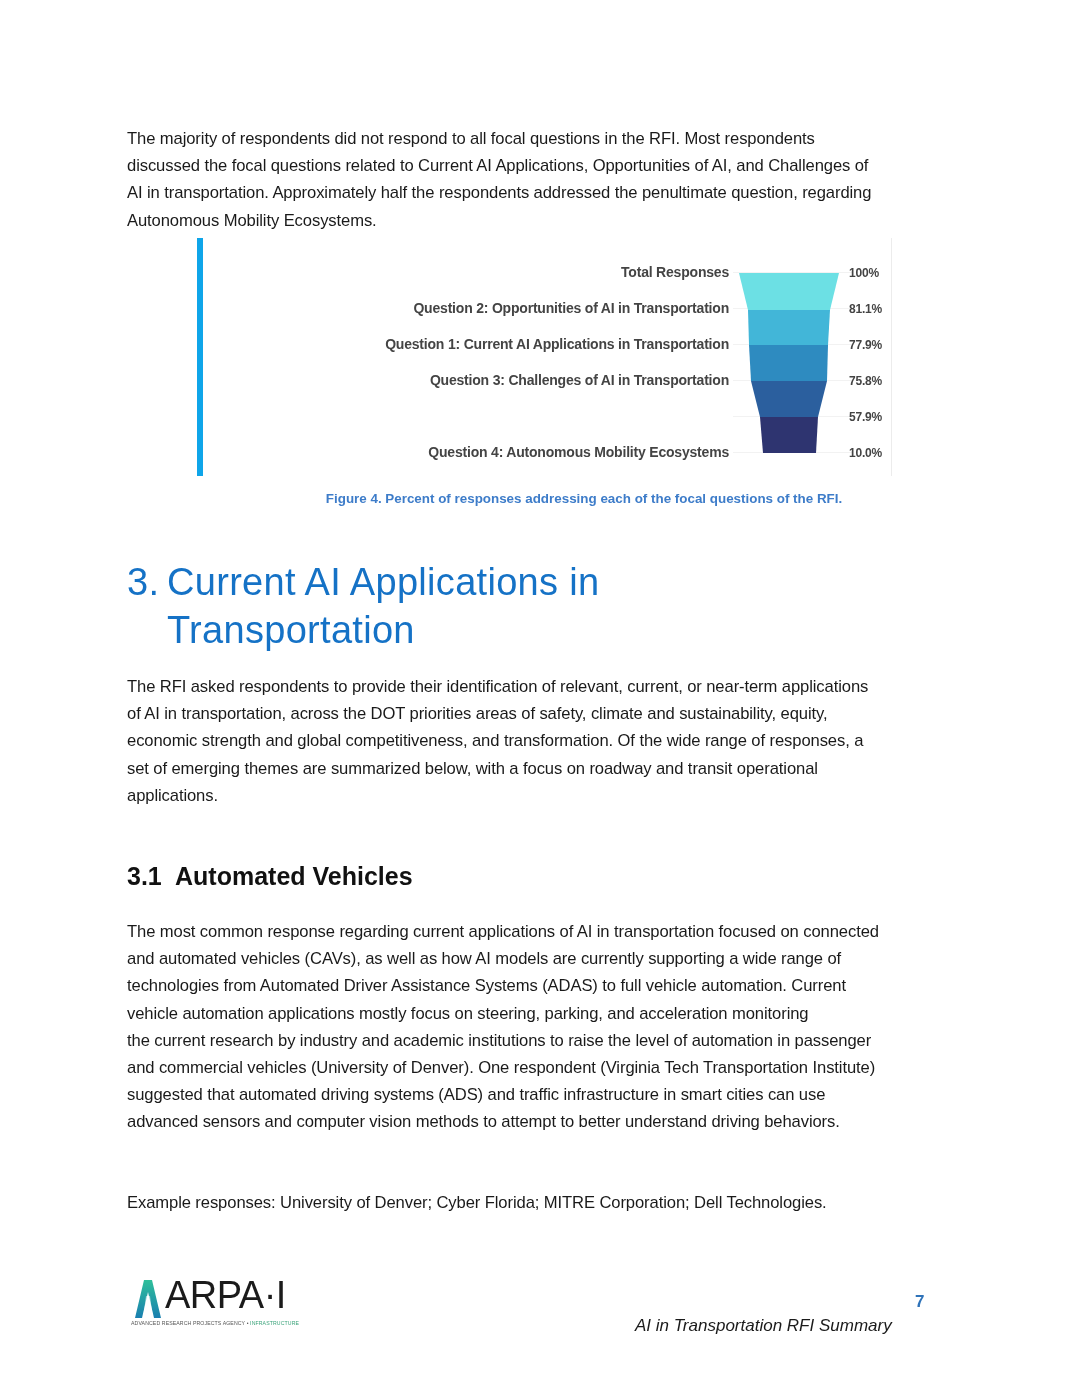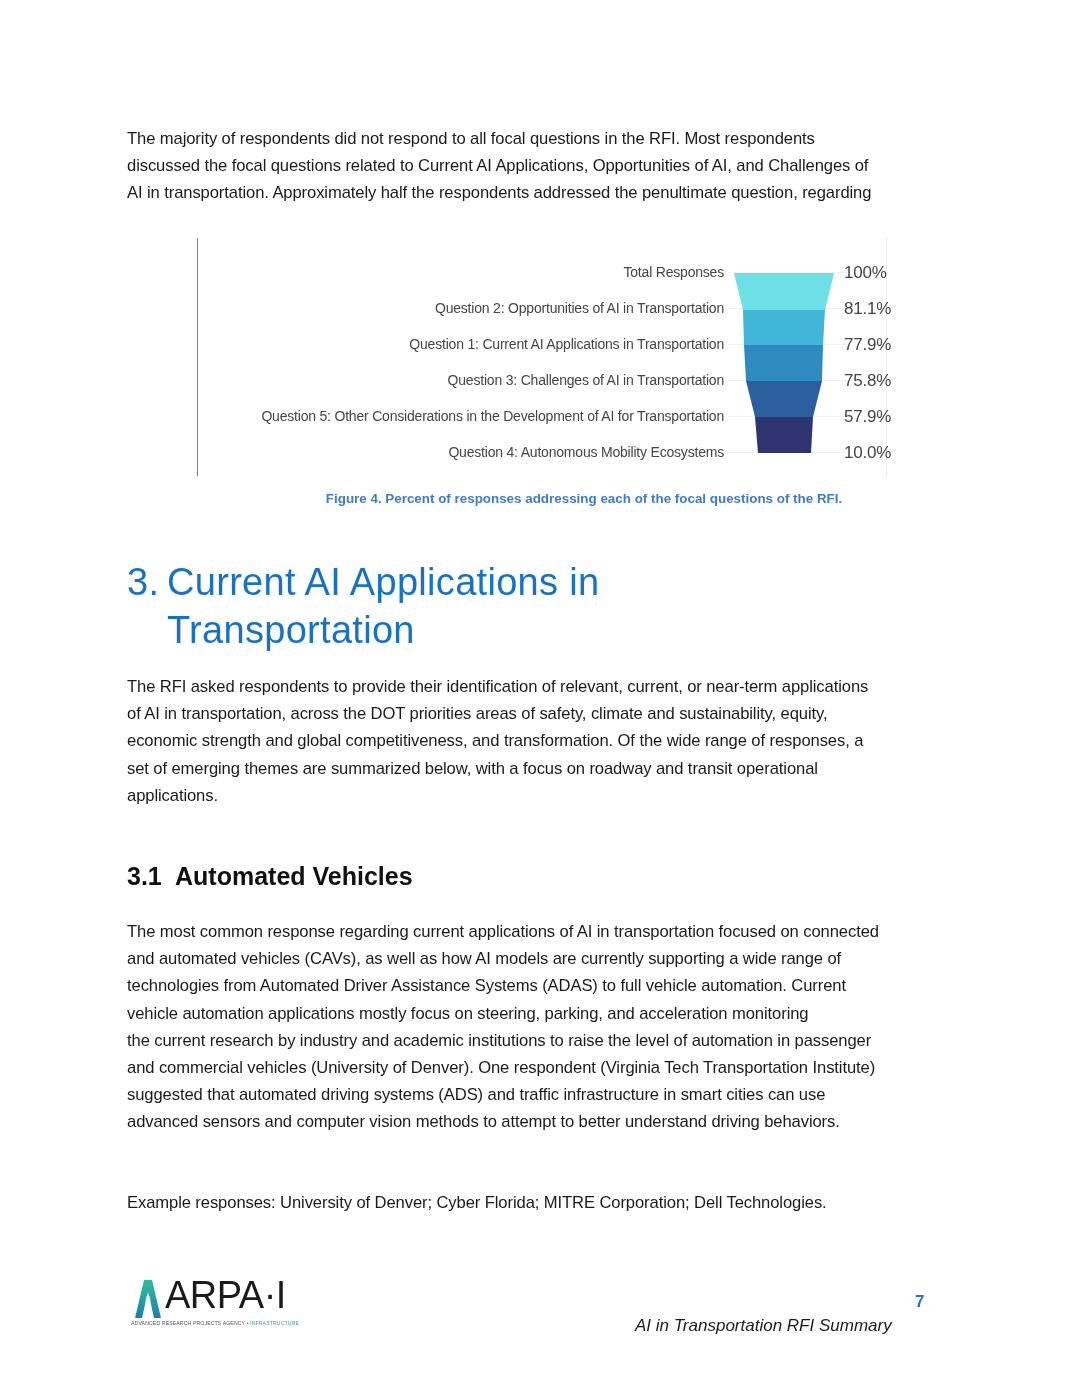--- a/index.html
+++ b/index.html
@@ -3,25 +3,25 @@
 <meta charset="utf-8">
 <style>
   html, body { margin:0; padding:0; background:#ffffff; }
   body { width:1080px; height:1392px; position:relative; overflow:hidden;
          font-family:"Liberation Sans", sans-serif; color:#111; }
   .para { position:absolute; left:127px; width:830px; font-size:16.6px; line-height:27.2px;
           color:#1a1a1a; margin:0; letter-spacing:-0.1px; }
   .para span.line { display:block; white-space:nowrap; }
   #intro { top:125px; }
   #chart { position:absolute; left:197px; top:238px; width:688px; height:238px;
-           border-left:1px solid #0ea5e9; border-right:1px solid #ececec; }
+           border-left:6px solid #0ea5e9; border-right:1px solid #ececec;font-weight:bold; }
   .c-label { position:absolute; right:162px; font-size:14px; color:#444; white-space:nowrap;
              letter-spacing:-0.2px; transform:translateY(-50%); }
   .c-grid { position:absolute; left:530px; width:120px; height:1px; background:#f2f2f2; }
-  .c-val { position:absolute; left:646px; font-size:17px; color:#444; white-space:nowrap;
+  .c-val { position:absolute; left:646px; font-size:12px; color:#444; white-space:nowrap;
            transform:translateY(-50%); letter-spacing:-0.2px; }
   #funnel { position:absolute; left:0; top:0; }
   #caption { position:absolute; left:0; width:1080px; top:491px; text-align:center;
              font-size:13.4px; font-weight:bold; color:#3d7cc9;padding-left:44px; }
   #h1 { position:absolute; left:127px; top:558px; font-size:38px; font-weight:normal;
         color:#1572c6; line-height:48px; letter-spacing:0.3px; }
   #h1 .num { display:inline-block; width:40px; }
   #h1 .l2 { display:block; padding-left:40px; }
   #p2 { top:673px; }
   #h2 { position:absolute; left:127px; top:862px; font-size:25px; font-weight:bold; color:#111; }
@@ -38,20 +38,21 @@
                   color:#1a1a1a;margin-top:24px; }
   #page-num { position:absolute; left:915px; top:1292px; font-size:17px; font-weight:bold; color:#2f73b9; }
 </style>
 </head>
 <body>
 
 <div id="intro" class="para">
   <span class="line">The majority of respondents did not respond to all focal questions in the RFI. Most respondents</span>
   <span class="line">discussed the focal questions related to Current AI Applications, Opportunities of AI, and Challenges of</span>
   <span class="line">AI in transportation. Approximately half the respondents addressed the penultimate question, regarding</span>
+  <span class="line">Autonomous Mobility Ecosystems.</span>
 </div>
 
 <div id="chart">
   <div class="c-grid" style="top:34px"></div>
   <div class="c-grid" style="top:70px"></div>
   <div class="c-grid" style="top:106px"></div>
   <div class="c-grid" style="top:142px"></div>
   <div class="c-grid" style="top:178px"></div>
   <div class="c-grid" style="top:214px"></div>
 
@@ -60,21 +61,20 @@
     <polygon points="545,72 627,72 625,107 546,107" fill="#42b6d8"></polygon>
     <polygon points="546,107 625,107 624,143 548,143" fill="#2e8bc0"></polygon>
     <polygon points="548,143 624,143 615,179 557,179" fill="#2b5f9e"></polygon>
     <polygon points="557,179 615,179 613,215 560,215" fill="#2e3470"></polygon>
   </svg>
 
   <div class="c-label" style="top:34px">Total Responses</div>
   <div class="c-label" style="top:70px">Question 2: Opportunities of AI in Transportation</div>
   <div class="c-label" style="top:106px">Question 1: Current AI Applications in Transportation</div>
   <div class="c-label" style="top:142px">Question 3: Challenges of AI in Transportation</div>
-  <div class="c-label" style="top:178px">Question 5: Other Considerations in the Development of AI for Transportation</div>
   <div class="c-label" style="top:214px">Question 4: Autonomous Mobility Ecosystems</div>
 
   <div class="c-val" style="top:35px">100%</div>
   <div class="c-val" style="top:71px">81.1%</div>
   <div class="c-val" style="top:107px">77.9%</div>
   <div class="c-val" style="top:143px">75.8%</div>
   <div class="c-val" style="top:179px">57.9%</div>
   <div class="c-val" style="top:215px">10.0%</div>
 </div>
 

